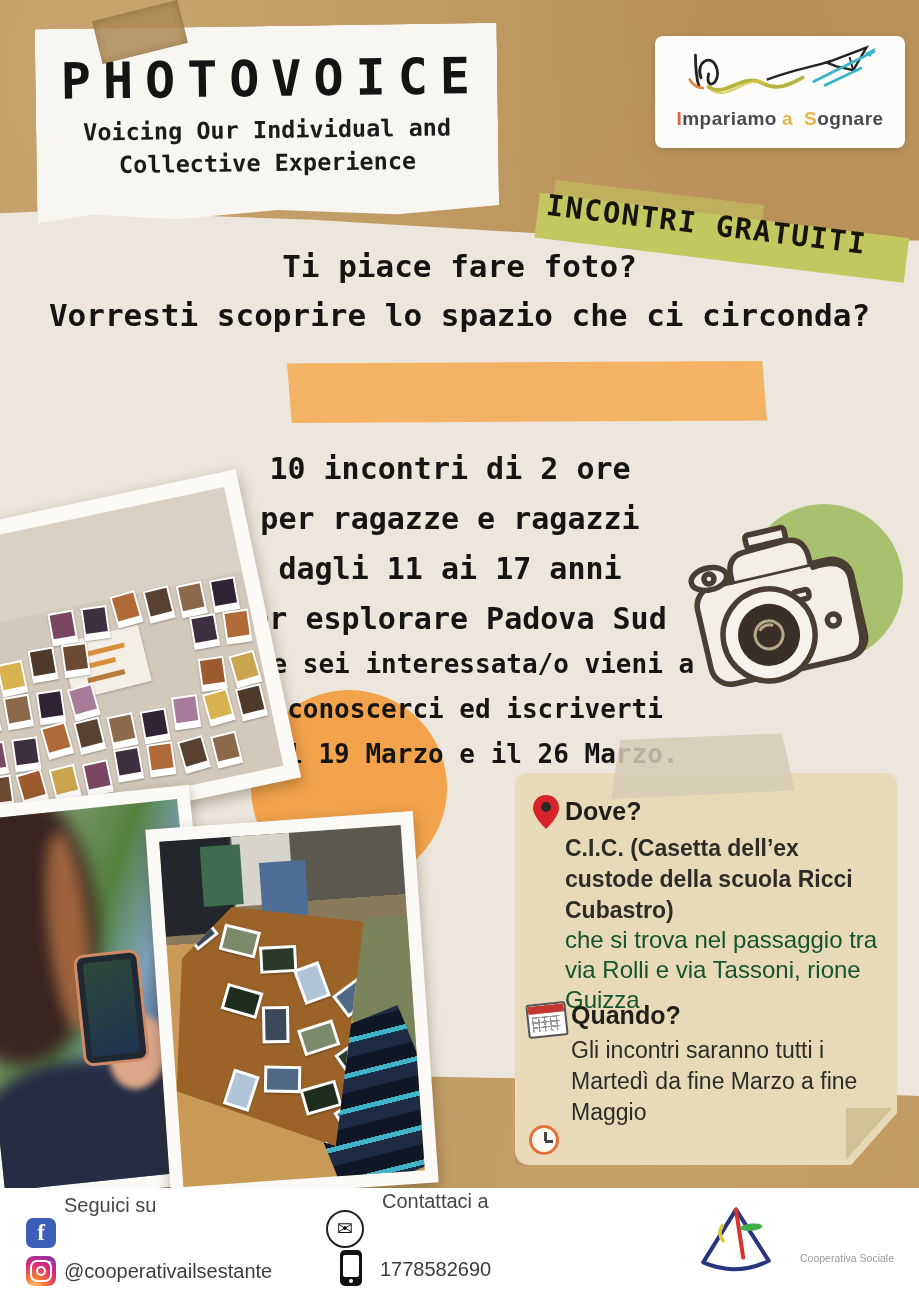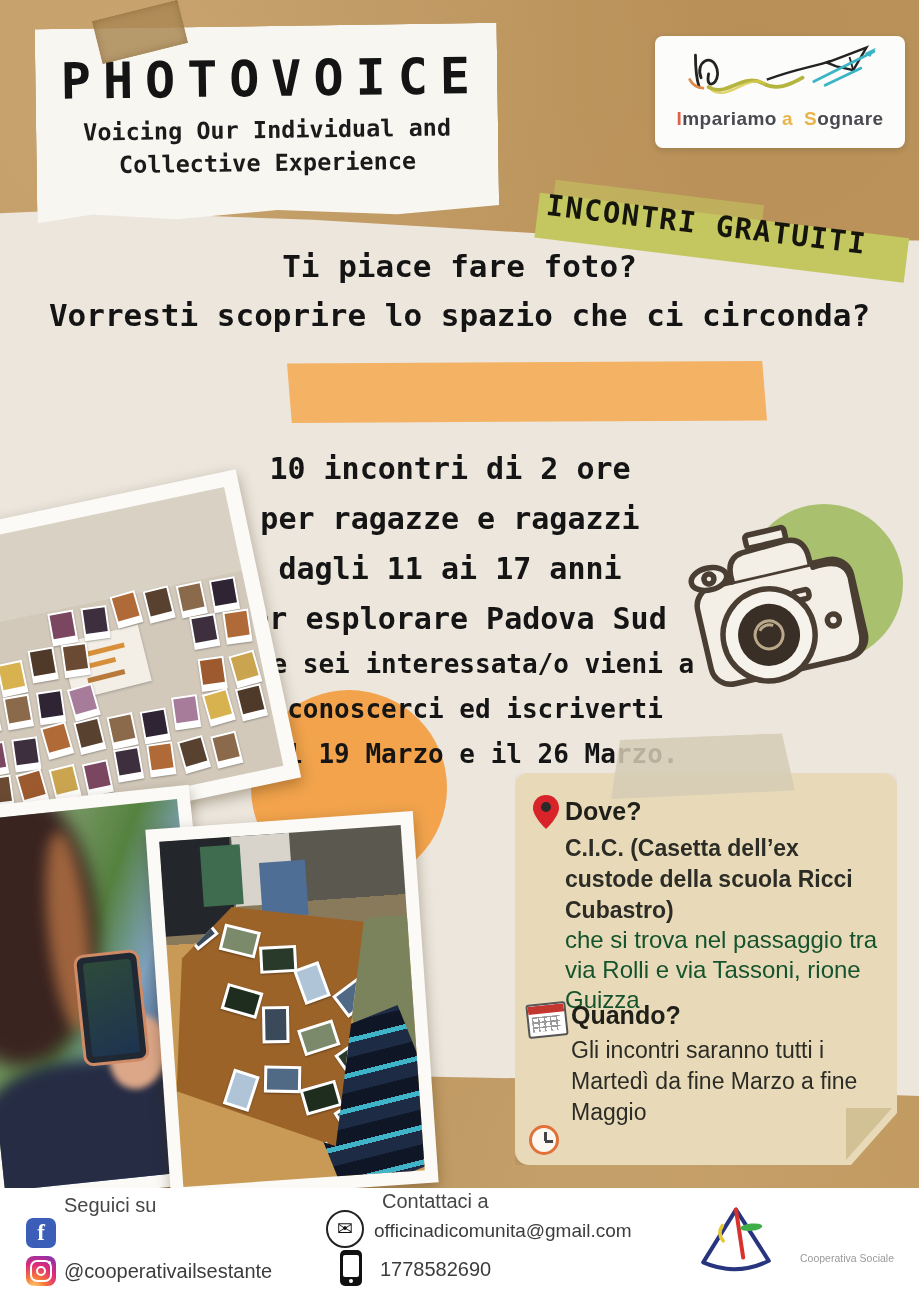--- a/index.html
+++ b/index.html
@@ -407,21 +407,20 @@
     <div class="fb-icon">f</div>
     <div class="ig-icon">
         <i></i>
         <b></b>
         <u></u>
       </div>
     <div class="f-text" style="left:64px;top:72px">@cooperativailsestante</div>
 
     <div class="f-label" style="left:382px;top:2px">Contattaci a</div>
     <div class="mail-icon">✉</div>
-    <div class="f-text" style="left:374px;top:32px;font-size:19px">officinadicomunita@gmail.com</div>
     <div class="ph-icon">
         <i></i>
         <b></b>
       </div>
     <div class="f-text" style="left:380px;top:70px">1778582690</div>
 
     <svg style="position:absolute;left:692px;top:12px" width="88" height="80" viewBox="0 0 110 96">
       <path d="M55,10 L14,76 Q55,94 96,74 L55,10 z" fill="none" stroke="#27357f" stroke-width="5" stroke-linejoin="round"></path>
       <path d="M55,10 L64,70" stroke="#d9322e" stroke-width="5" stroke-linecap="round"></path>
       <ellipse cx="74" cy="32" rx="14" ry="4.5" fill="#3fae49" transform="rotate(-6 74 32)"></ellipse>

